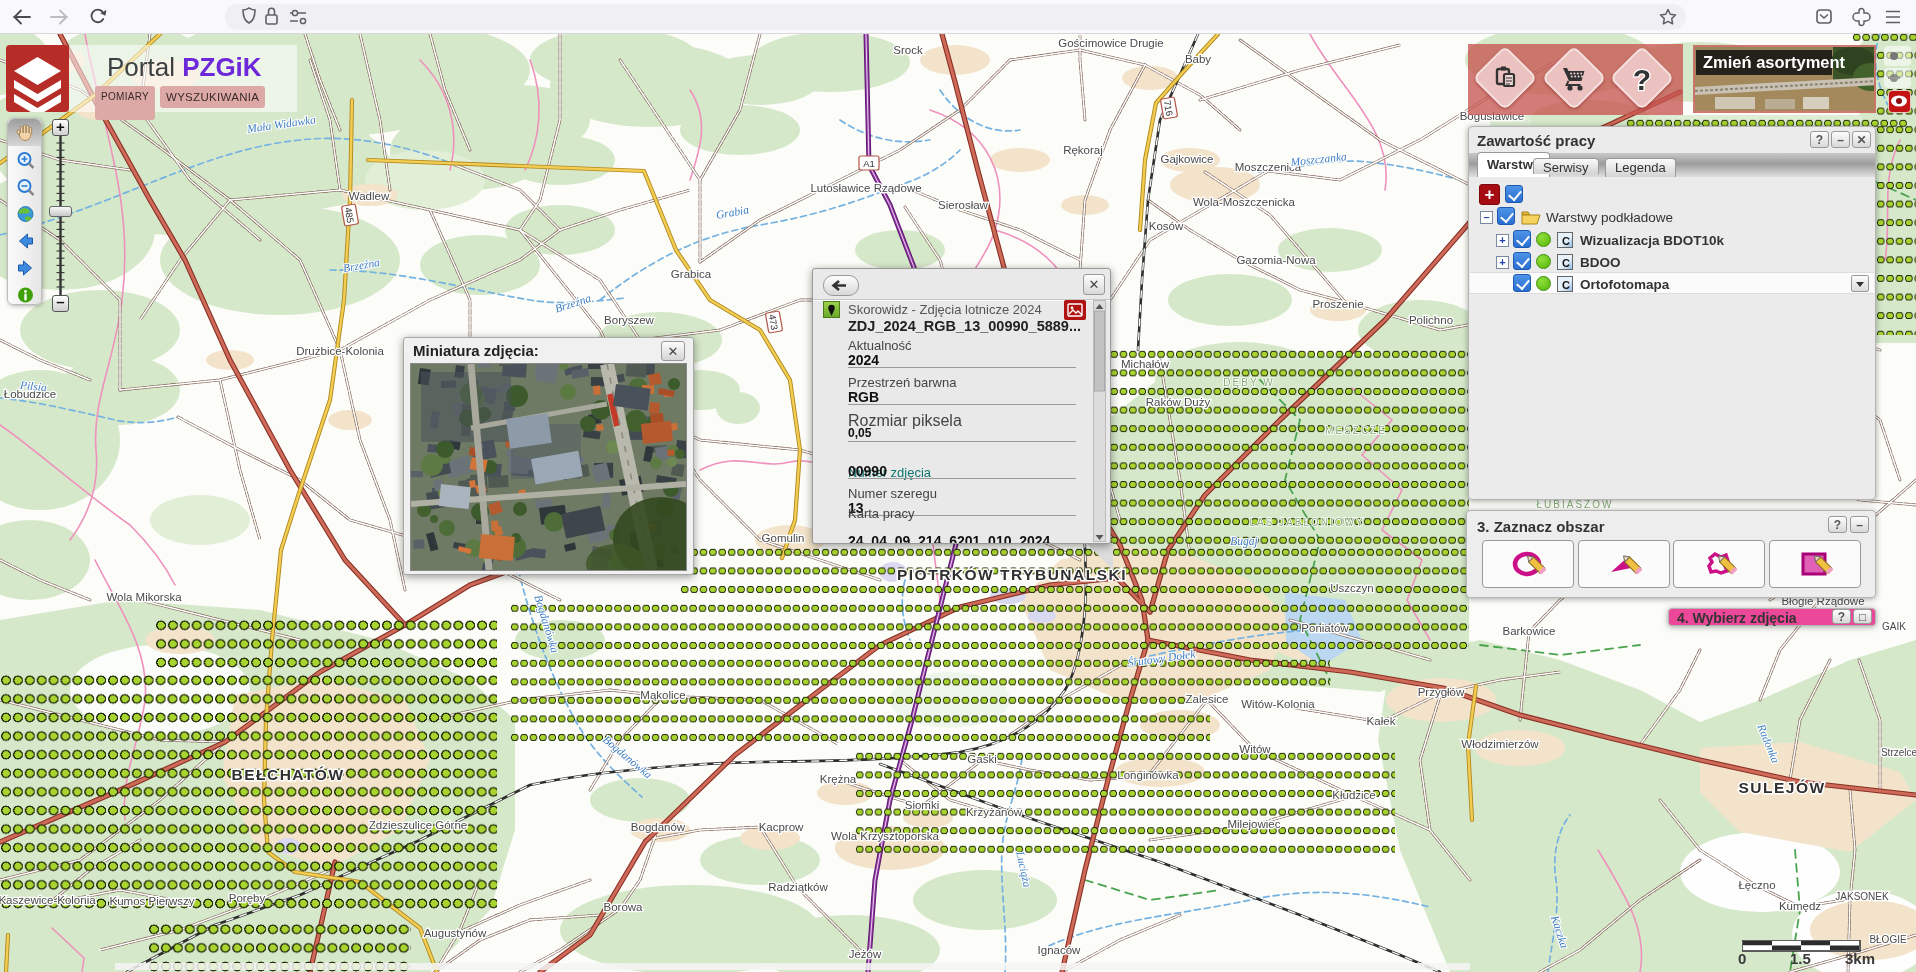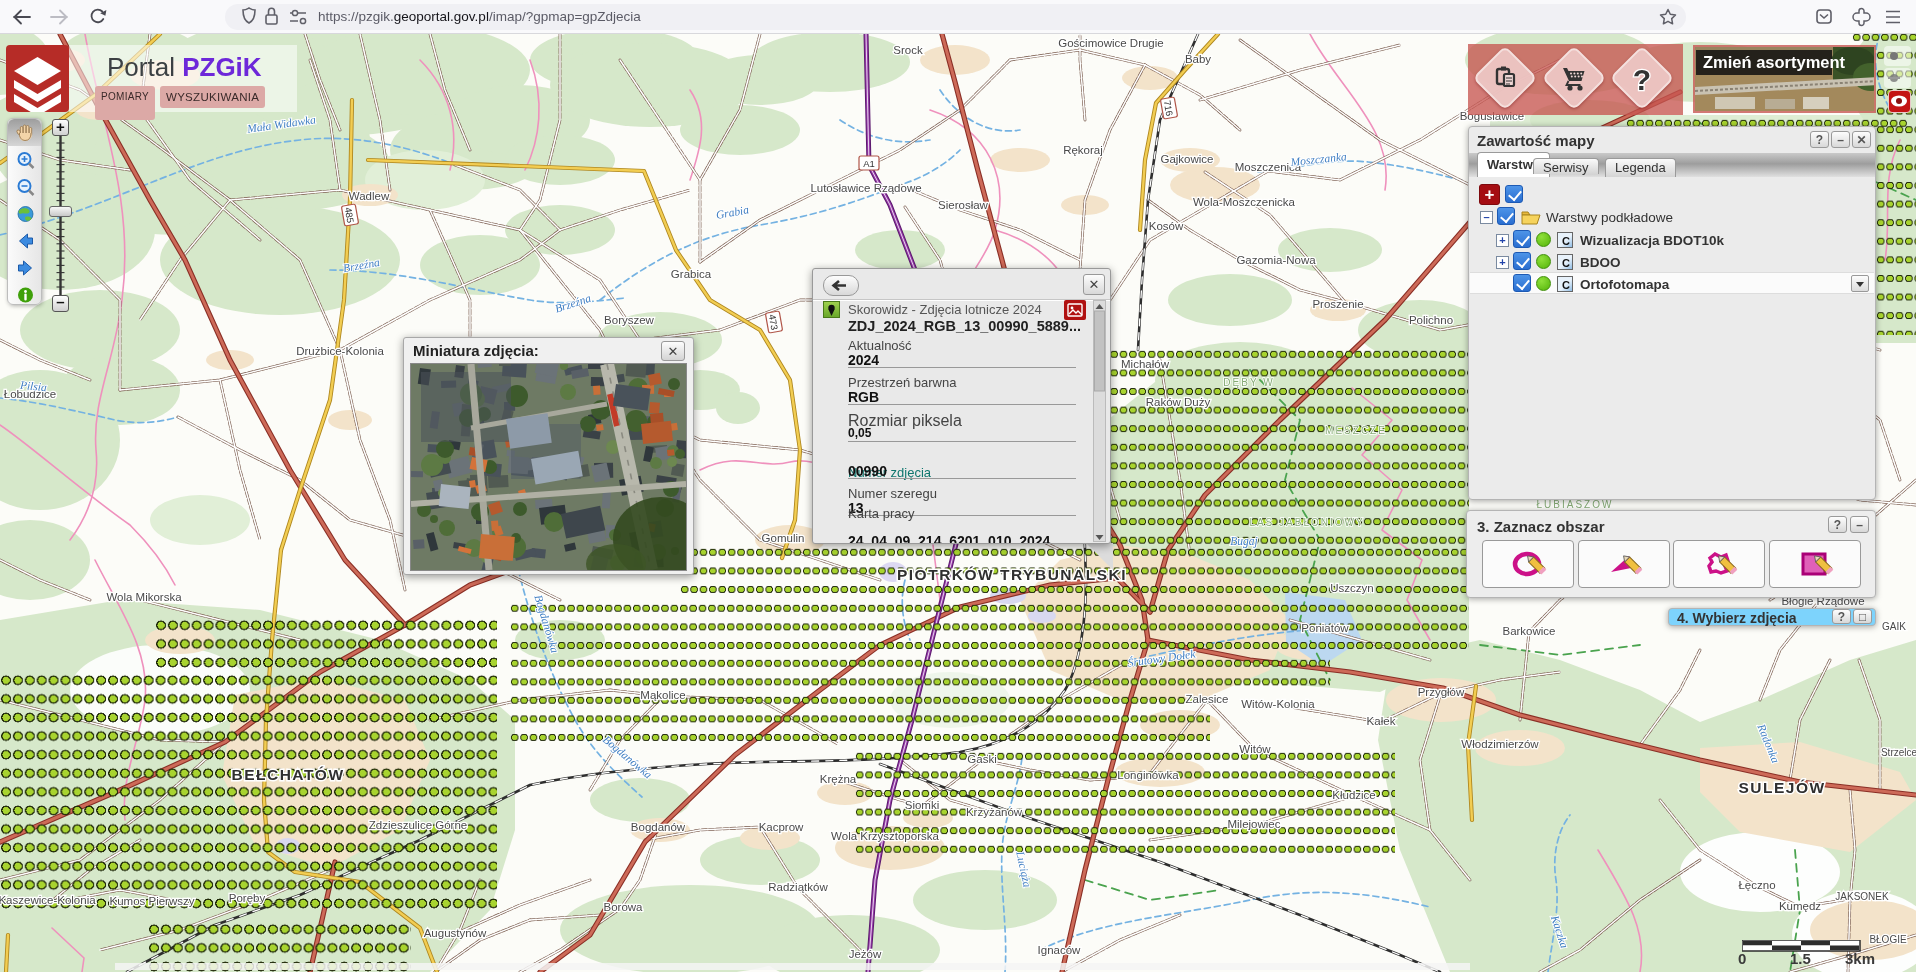--- a/index.html
+++ b/index.html
@@ -34,21 +34,20 @@
 <path d="M268.5,15 v-3.5 a3,3.2 0 0 1 6,0 V15" fill="none" stroke="#5f5f68" stroke-width="1.6"></path>
 <circle cx="295" cy="13" r="2.6" fill="none" stroke="#5f5f68" stroke-width="1.5"></circle>
 <path d="M298,13 h8 M290,13 h2.5 M290,21 h8" stroke="#5f5f68" stroke-width="1.5"></path>
 <circle cx="303" cy="21" r="2.6" fill="none" stroke="#5f5f68" stroke-width="1.5"></circle>
 <path d="M1668,9.5 l2.3,4.8 5.2,0.7 -3.8,3.6 0.9,5.2 -4.6,-2.5 -4.6,2.5 0.9,-5.2 -3.8,-3.6 5.2,-0.7 z" fill="none" stroke="#5f5f68" stroke-width="1.5" stroke-linejoin="round"></path>
 <rect x="1817" y="10" width="14" height="13" rx="3" fill="none" stroke="#5f5f68" stroke-width="1.6"></rect>
 <path d="M1820,14.5 l4,3.5 4,-3.5" stroke="#5f5f68" stroke-width="1.6" fill="none"></path>
 <path d="M1853,17 a4,4 0 0 1 4,-4 h2 v-2 a2.5,2.5 0 0 1 5,0 v2 h2 a4,4 0 0 1 0,8 h-2 v2 a2.5,2.5 0 0 1 -5,0 v-2 h-2 a4,4 0 0 1 -4,-4 z" fill="none" stroke="#5f5f68" stroke-width="1.5"></path>
 <path d="M1886,11.5 h14 M1886,17 h14 M1886,22.5 h14" stroke="#5f5f68" stroke-width="1.7"></path>
 </svg>
-<div id="urltext"><span>https://</span><span>pzgik.</span><span style="color:#15141a">geoportal.gov.pl</span><span>/imap/?gpmap=gpZdjecia</span></div>
 </div>
 <div id="map">
     <svg id="basemap" width="1916" height="938" viewBox="0 34 1916 938" style="position:absolute;left:0;top:0;z-index:1">
       <rect x="0" y="34" width="1916" height="938" fill="#fcfcf8"></rect>
       <ellipse cx="180" cy="140" rx="190" ry="95" fill="#d6e8ca" opacity="1"></ellipse>
       <ellipse cx="60" cy="230" rx="95" ry="60" fill="#d6e8ca" opacity="1"></ellipse>
       <ellipse cx="350" cy="80" rx="120" ry="55" fill="#d6e8ca" opacity="1"></ellipse>
       <ellipse cx="470" cy="150" rx="80" ry="40" fill="#d6e8ca" opacity="1"></ellipse>
       <ellipse cx="280" cy="260" rx="120" ry="55" fill="#d6e8ca" opacity="1"></ellipse>
       <ellipse cx="100" cy="330" rx="80" ry="40" fill="#d6e8ca" opacity="1"></ellipse>
@@ -661,21 +660,21 @@
     <circle cx="16" cy="12" r="4" fill="#777"></circle>
     <circle cx="16" cy="34" r="4" fill="#777" opacity=".8"></circle>
     <path d="M10,34 l12,0" stroke="#999" stroke-width="2"></path>
   </svg>
 <div style="position:absolute;left:1888px;top:90px;width:23px;height:23px;background:#c41414;border:1.5px solid #e8caca;border-radius:4px;z-index:11">
 <svg width="20" height="20">
       <ellipse cx="10" cy="10" rx="8" ry="5.5" fill="#fff"></ellipse>
       <circle cx="10" cy="10" r="3" fill="#8a1010"></circle>
     </svg></div>
 <div class="panel" style="left:1468px;top:126px;width:408px;height:374px">
-<div style="position:absolute;left:8px;top:5px;font-size:15px;font-weight:bold;color:#333">Zawartość mapy</div>
+<div style="position:absolute;left:8px;top:5px;font-size:15px;font-weight:bold;color:#333">Zawartość pracy</div>
 <div class="gbtn" style="right:46px;top:4px">?</div>
     <div class="gbtn" style="right:25px;top:4px">–</div>
     <div class="gbtn" style="right:4px;top:4px">✕</div>
 <div style="position:absolute;left:0;top:26px;width:100%;height:24px;background:linear-gradient(#c9c9c9,#9d9d9d 45%,#e0e0e0)"></div>
 <div class="tab" style="left:8px;background:#fff;font-weight:bold;height:25px;line-height:24px;top:25px">Warstwy</div>
 <div class="tab" style="left:64px;top:31px;height:16px;line-height:18px">Serwisy</div>
 <div class="tab" style="left:136px;top:31px;height:19px;line-height:18px">Legenda</div>
 <div style="position:absolute;left:10px;top:57px;width:21px;height:21px;background:#a50d12;border-radius:3px;color:#fff;font-size:17px;font-weight:bold;text-align:center;line-height:20px;border:1px solid #7d090d">+</div>
 <div class="cb" style="left:36px;top:58px"></div>
 <div class="pm" style="left:11px;top:84px">–</div>
@@ -742,21 +741,21 @@
         <g transform="translate(28,5)">
           <rect x="5" y="8" width="22" height="20" fill="#e060b8" stroke="#aa0077" stroke-width="3"></rect>
           <g transform="rotate(45 24 18)">
             <rect x="18" y="14" width="16" height="7" fill="#f0c040" stroke="#8a6a20" stroke-width="1"></rect>
             <rect x="32" y="14" width="4" height="7" fill="#f0a0c0"></rect>
             <path d="M18,14 l-5,3.5 5,3.5 z" fill="#e8d8b8" stroke="#555" stroke-width="0.8"></path>
           </g>
         </g>
       </svg></div>
   </div>
-<div class="panel" style="left:1668px;top:608px;width:208px;height:18px;background:#7dd3fc">
+<div class="panel" style="left:1668px;top:608px;width:208px;height:18px;background:#ec4899">
 <div style="position:absolute;left:8px;top:1px;font-size:14px;font-weight:bold;color:#333">4. Wybierz zdjęcia</div>
 <div class="gbtn" style="right:24px;top:0px;height:15px;line-height:14px">?</div>
     <div class="gbtn" style="right:3px;top:0px;height:15px;line-height:14px">□</div>
 </div>
 <div style="position:absolute;left:812px;top:268px;width:299px;height:276px;background:#e9e9e9;border:1px solid #999;border-radius:3px;box-shadow:0 2px 8px rgba(0,0,0,.4);z-index:20;overflow:hidden">
 <div style="position:absolute;left:10px;top:6px;width:36px;height:21px;background:linear-gradient(#fdfdfd,#d8d8d8);border:1px solid #999;border-radius:10px"><svg width="34" height="19">
         <path d="M22,9.5 H10 M15,5 l-5.5,4.5 5.5,4.5" stroke="#333" stroke-width="2.6" fill="none"></path>
       </svg></div>
 <div style="position:absolute;right:5px;top:5px;width:22px;height:21px;background:linear-gradient(#fdfdfd,#d8d8d8);border:1px solid #999;border-radius:3px;text-align:center;line-height:20px;font-size:13px;color:#444">✕</div>
 <div style="position:absolute;left:0;top:30px;width:100%;height:2px;background:#c6c6c6;border-bottom:1px solid #fff"></div>

